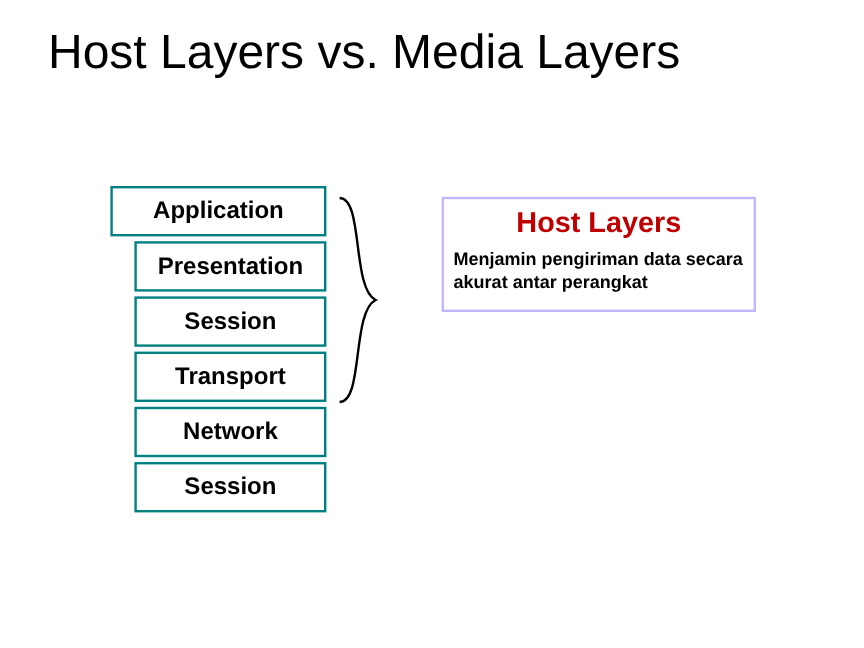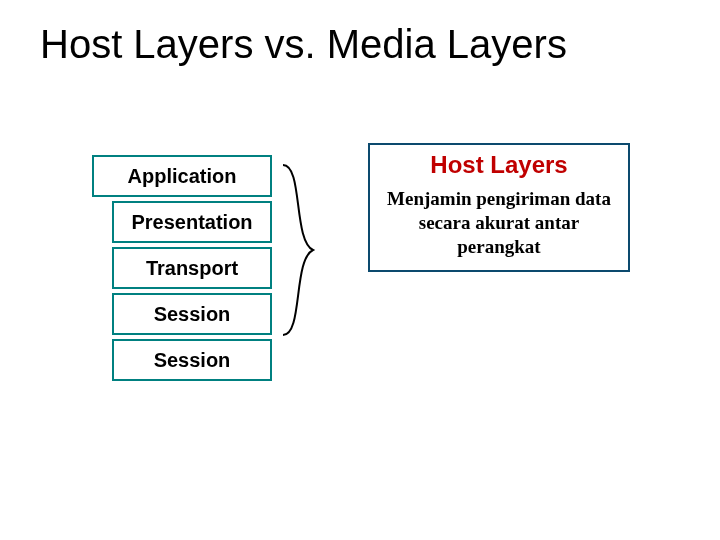--- a/index.html
+++ b/index.html
@@ -2,35 +2,36 @@
 <html><head>
 <meta charset="utf-8">
 <style>
   html,body{margin:0;padding:0;width:720px;height:540px;background:#fff;font-family:Arial,Helvetica,sans-serif;}
   .slide{position:relative;width:713px;height:540px;}
   .title{position:absolute;left:40px;top:22px;font-size:40px;font-family:Arial,sans-serif;color:#000;}
   .layers{position:absolute;left:92px;top:155px;width:180px;}
   .layer{box-sizing:border-box;border:2px solid #008080;height:42px;display:flex;align-items:center;justify-content:center;font-size:20px;font-family:Arial,sans-serif;font-weight:bold;color:#000;}
   .layer + .layer{margin-top:4px;margin-left:20px;}
   .brace{position:absolute;left:278px;top:160px;}
-  .rightbox{position:absolute;left:368px;top:143px;width:262px;box-sizing:border-box;border:2px solid #0c4a6e;padding:6px 8px 12px 8px;}
+  .rightbox{position:absolute;left:368px;top:164px;width:262px;box-sizing:border-box;border:2px solid #c4b5fd;padding:6px 8px 12px 8px;}
   .rightbox .hl{text-align:center;font-weight:bold;font-size:24px;color:#c00000;font-family:Verdana,Arial,sans-serif;margin-bottom:8px;}
-  .rightbox .desc{text-align:center;font-weight:bold;font-size:19px;color:#000;font-family:Liberation Serif, serif;line-height:1.25;}
+  .rightbox .desc{text-align:left;font-weight:bold;font-size:15px;color:#000;font-family:Liberation Sans, sans-serif;line-height:1.25;}
 </style>
 </head>
 <body>
 <div class="slide">
 
   <div class="title">Host Layers vs. Media Layers</div>
 
   <div class="layers">
     <div class="layer">Application</div>
     <div class="layer">Presentation</div>
+    <div class="layer">Session</div>
     <div class="layer">Transport</div>
-    <div class="layer">Session</div>
+    <div class="layer">Network</div>
     <div class="layer">Session</div>
   </div>
 
   <svg class="brace" width="50" height="180">
     <path d="M5,5 C25,5 15,80 35,90 C15,100 25,175 5,175" stroke="#000" stroke-width="2" fill="none"></path>
   </svg>
 
   <div class="rightbox">
     <div class="hl">Host Layers</div>
     <div class="desc">Menjamin pengiriman data secara akurat antar perangkat</div>

